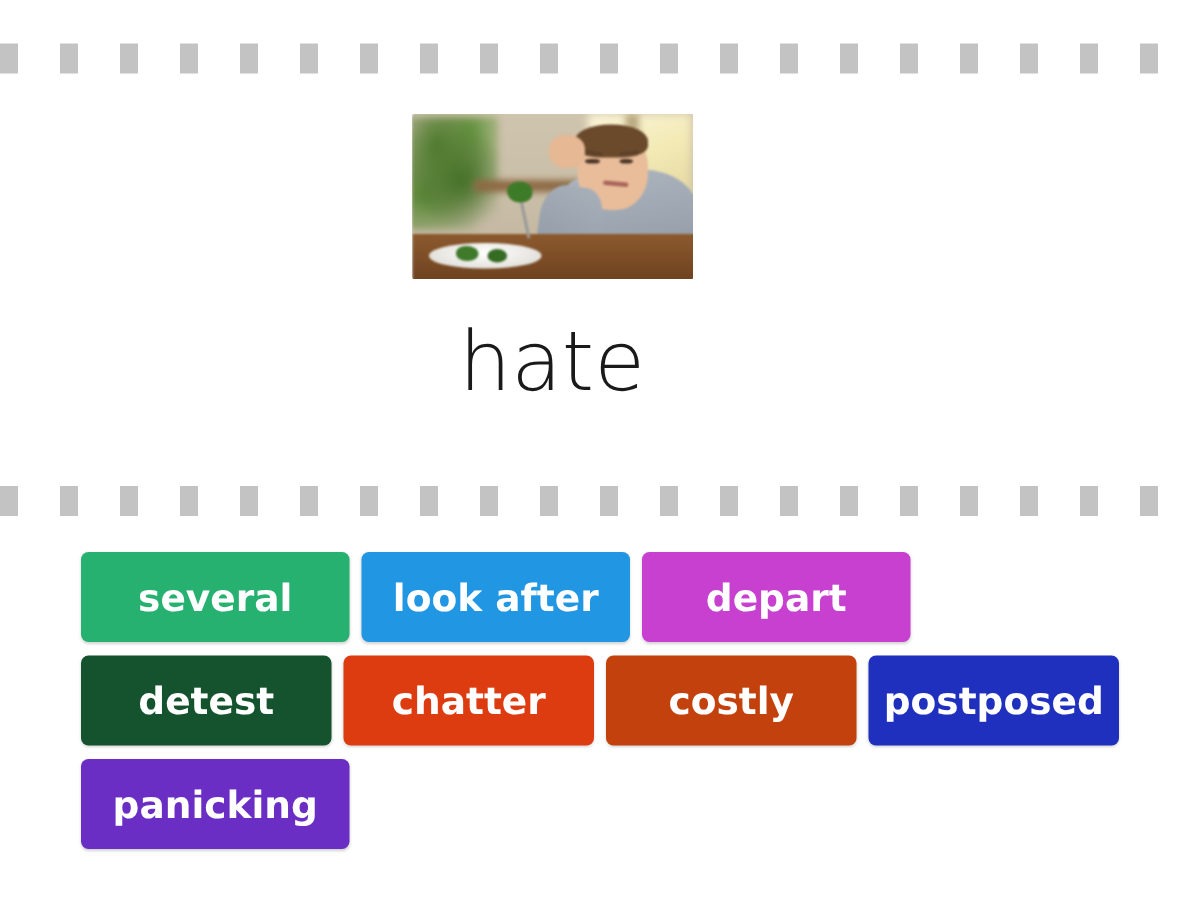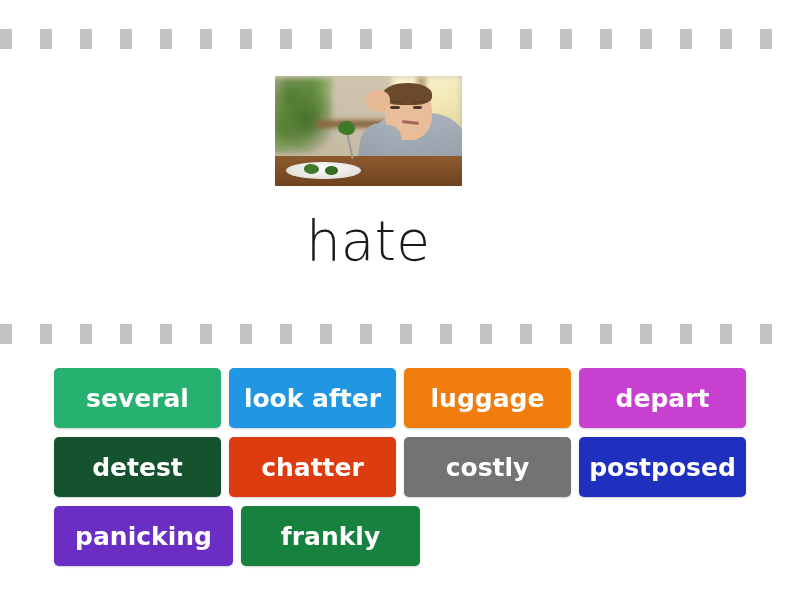--- a/index.html
+++ b/index.html
@@ -304,26 +304,24 @@
     <div class="dash" style="background: rgb(195, 195, 195);"></div>
     <div class="dash" style="background: rgb(195, 195, 195);"></div>
     <div class="dash" style="background: rgb(195, 195, 195);"></div>
     <div class="dash" style="background: rgb(195, 195, 195);"></div>
   </div>
 
 <div class="tiles">
   <div class="tile-row">
     <div class="tile" style="background: rgb(38, 177, 113);">several</div>
     <div class="tile" style="background: rgb(33, 150, 227);">look after</div>
-    <div class="tile" style="background: rgb(240, 125, 12);">luggage</div>
     <div class="tile" style="background: rgb(199, 64, 208);">depart</div>
   </div>
   <div class="tile-row">
     <div class="tile" style="background: #14532d;">detest</div>
     <div class="tile" style="background: rgb(221, 60, 16);">chatter</div>
-    <div class="tile" style="background: #737373;">costly</div>
+    <div class="tile" style="background: #c2410c;">costly</div>
     <div class="tile" style="background: rgb(31, 47, 190);">postposed</div>
   </div>
   <div class="tile-row centered">
     <div class="tile" style="background: rgb(107, 46, 196);">panicking</div>
-    <div class="tile" style="background: rgb(23, 129, 63);">frankly</div>
   </div>
 </div>
 
 </body></html>

